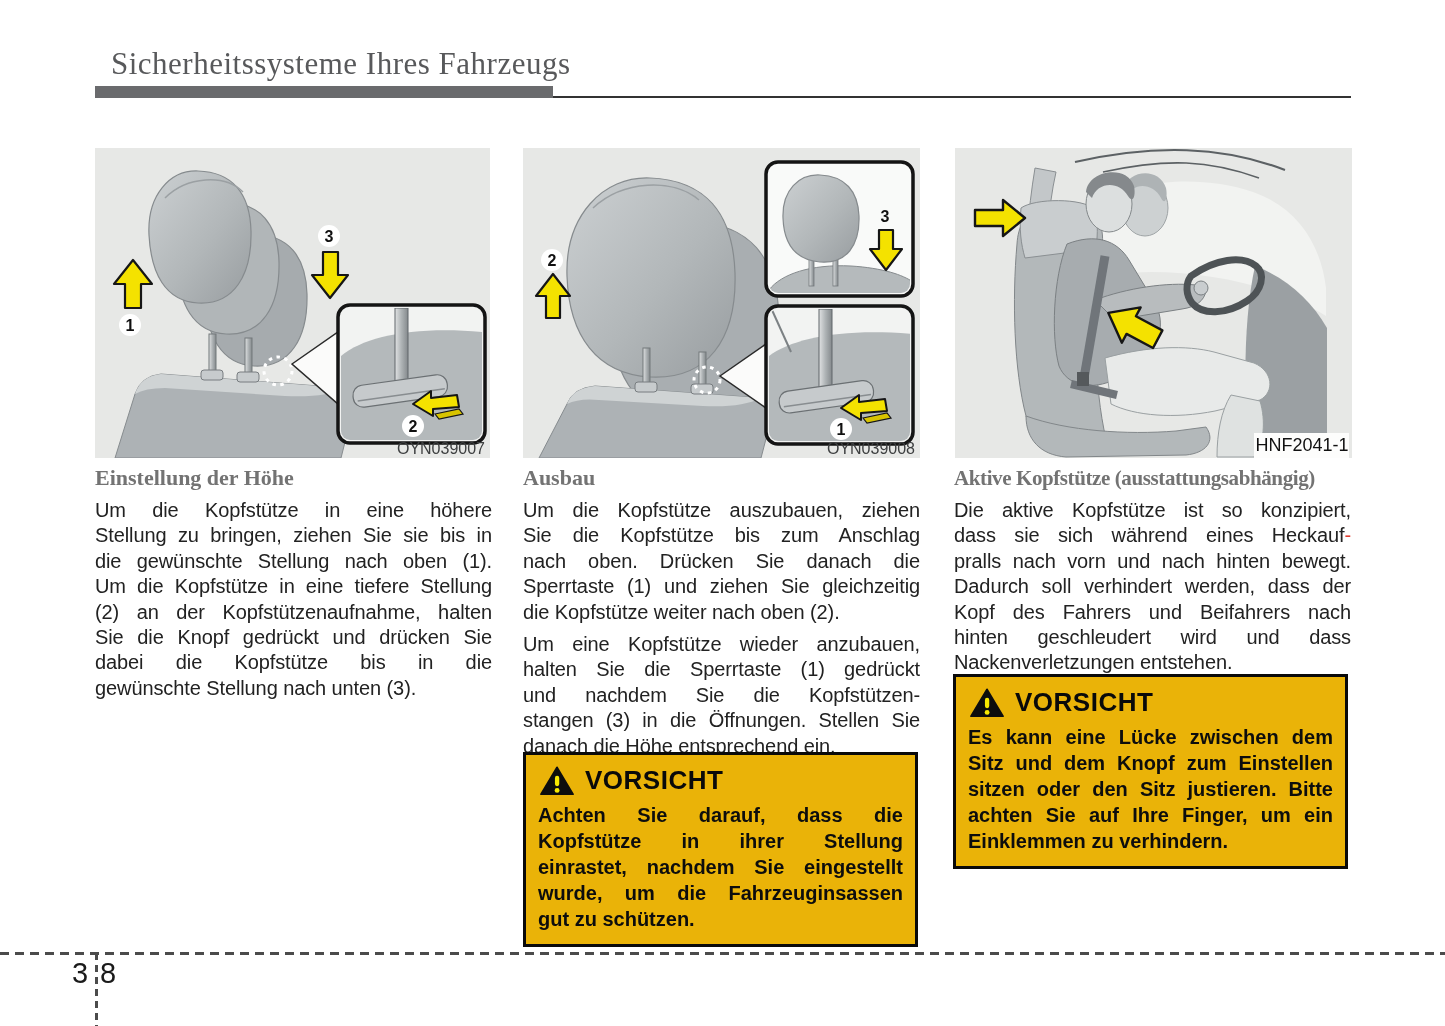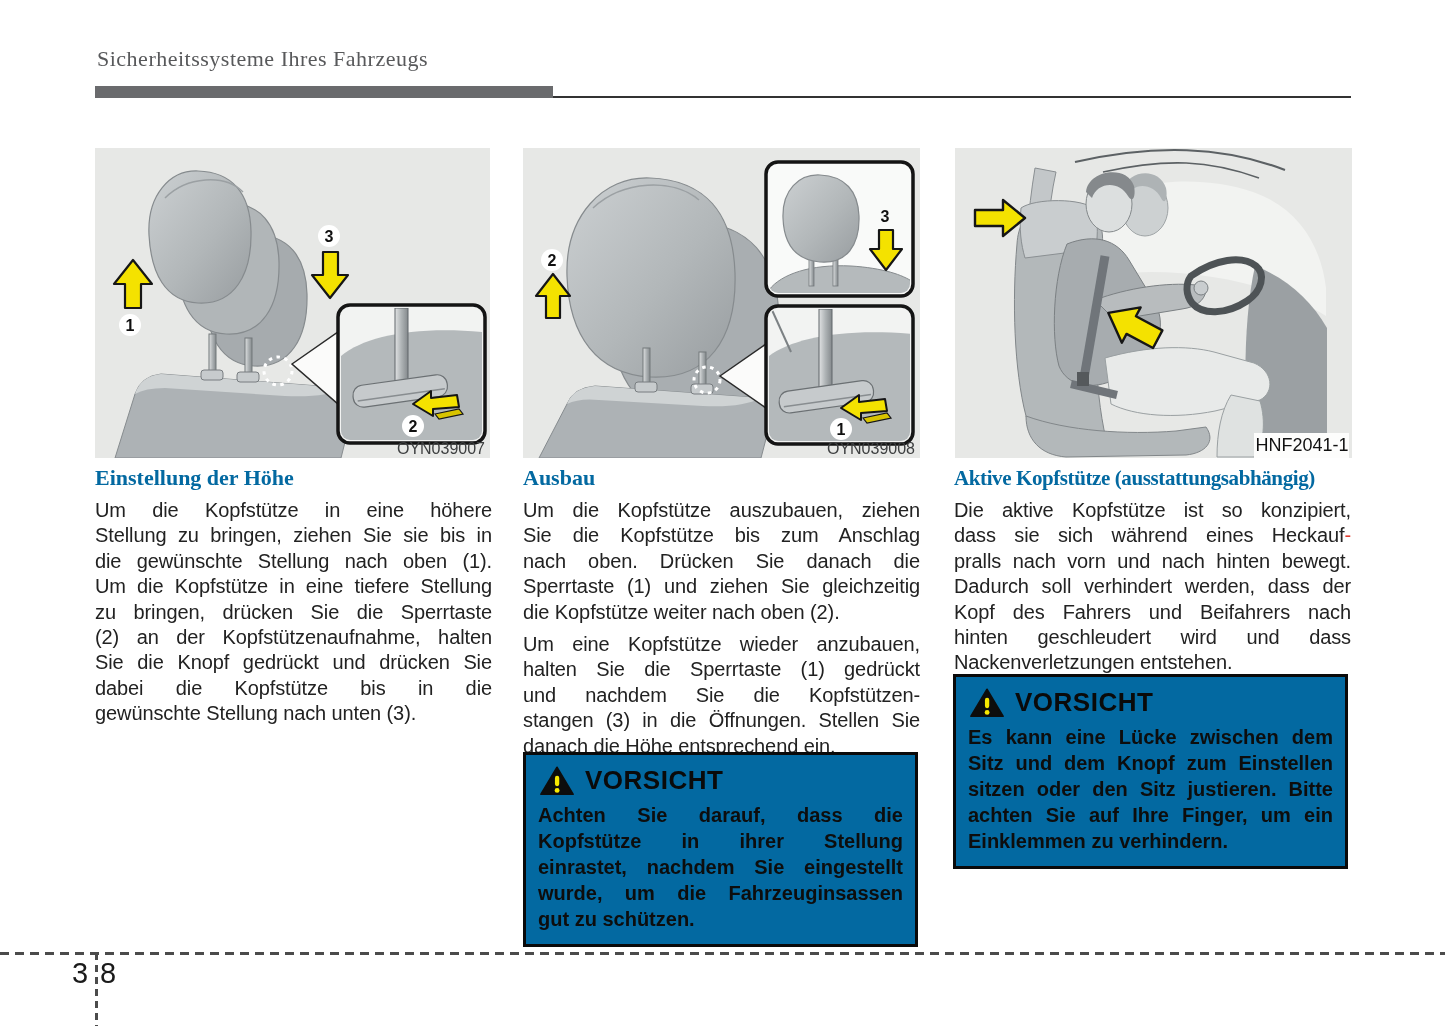--- a/index.html
+++ b/index.html
@@ -1,40 +1,40 @@
 <!DOCTYPE html>
 <html><head>
 <meta charset="utf-8">
 <style>
   html,body{margin:0;padding:0;background:#ffffff;}
   .page{position:relative;width:1445px;height:1026px;background:#fff;overflow:hidden;
         font-family:"Liberation Sans",sans-serif;color:#1f1f1f;}
   
-  .hdr-title{position:absolute;left:97px;top:46px;font-family:"Liberation Serif",serif;
-             font-size:22px;color:#58595b;letter-spacing:0.5px;}
+  .hdr-title{position:absolute;left:111px;top:46px;font-family:"Liberation Serif",serif;
+             font-size:31px;color:#58595b;letter-spacing:0.5px;}
   .hdr-bar{position:absolute;left:95px;top:86px;width:458px;height:12px;background:#6a6b6d;}
   .hdr-line{position:absolute;left:553px;top:95.5px;width:798px;height:2.5px;background:#333;}
   
   .fig{position:absolute;top:148px;}
   .fig svg{display:block;}
   svg text{font-family:"Liberation Sans",sans-serif;}
   .figcap{font-size:16px;fill:#3d3f40;}
   .numlbl{font-size:16px;font-weight:bold;fill:#101010;}
   
   .col{position:absolute;top:464px;width:397px;}
   .col-h{font-family:"Liberation Serif",serif;font-weight:bold;font-size:22px;line-height:28px;
-         color:#0369a1;margin:0 0 6px 0;}
+         color:#737373;margin:0 0 6px 0;}
   .col-h.tight{font-size:21px;white-space:nowrap;letter-spacing:-0.4px;}
   .line{font-size:20px;line-height:25.4px;height:25.4px;text-align:justify;text-align-last:justify;
         color:#222;letter-spacing:-0.1px;white-space:nowrap0;}
   .line.last{text-align-last:left;}
   .pgap{height:7px;}
   .redhy{color:#e23b2e;}
   
-  .warnbox{position:absolute;width:395px;background:#0369a1;border:3px solid #0a0a0a;
+  .warnbox{position:absolute;width:395px;background:#eab308;border:3px solid #0a0a0a;
            box-sizing:border-box;padding:8px 12px 12px 12px;}
   .warn-head{display:flex;align-items:center;gap:11px;margin:2px 0 6px 2px;}
   .warn-title{font-weight:bold;font-size:26px;letter-spacing:0.5px;color:#0a0a0a;}
   .wline{font-weight:bold;font-size:20px;line-height:26px;text-align:justify;text-align-last:justify;color:#0d0d0d;}
   .wline.last{text-align-last:left;}
   
   .foot-dash-h{position:absolute;left:0;top:952px;width:1445px;height:2.5px;
     background:repeating-linear-gradient(90deg,#4b4b4b 0 9px,transparent 9px 15px);}
   .foot-dash-v{position:absolute;left:95px;top:953px;width:2.5px;height:73px;
     background:repeating-linear-gradient(180deg,#4b4b4b 0 7px,transparent 7px 12px);}
@@ -251,21 +251,20 @@
     </g>
   </svg>
   </div>
 
   <div class="col" style="left:95px;">
     <div class="col-h">Einstellung der Höhe</div>
     <div class="line">Um die Kopfstütze in eine höhere</div>
     <div class="line">Stellung zu bringen, ziehen Sie sie bis in</div>
     <div class="line">die gewünschte Stellung nach oben (1).</div>
     <div class="line">Um die Kopfstütze in eine tiefere Stellung</div>
-    <div class="line">zu bringen, drücken Sie die Sperrtaste</div>
     <div class="line">(2) an der Kopfstützenaufnahme, halten</div>
     <div class="line">Sie die Knopf gedrückt und drücken Sie</div>
     <div class="line">dabei die Kopfstütze bis in die</div>
     <div class="line last">gewünschte Stellung nach unten (3).</div>
   </div>
 
   <div class="col" style="left:523px;">
     <div class="col-h">Ausbau</div>
     <div class="line">Um die Kopfstütze auszubauen, ziehen</div>
     <div class="line">Sie die Kopfstütze bis zum Anschlag</div>

